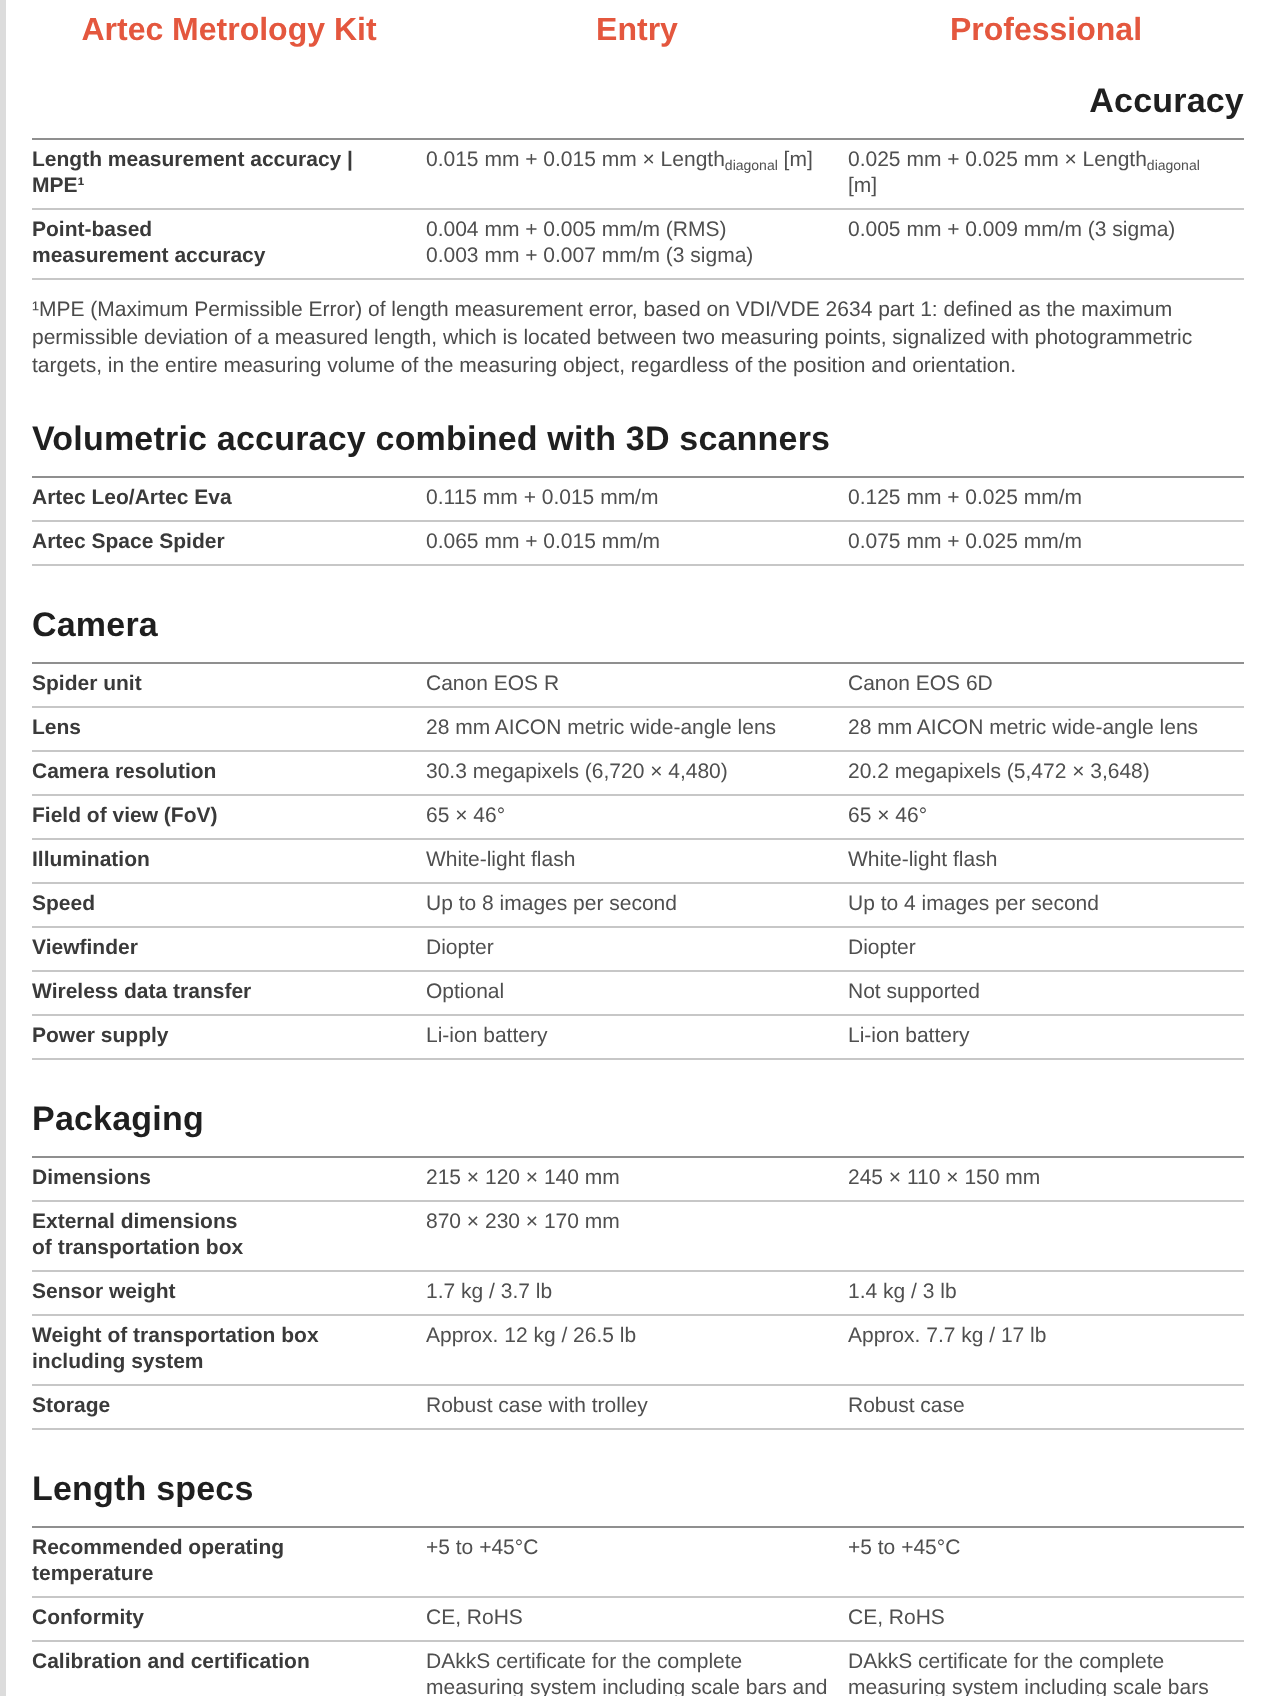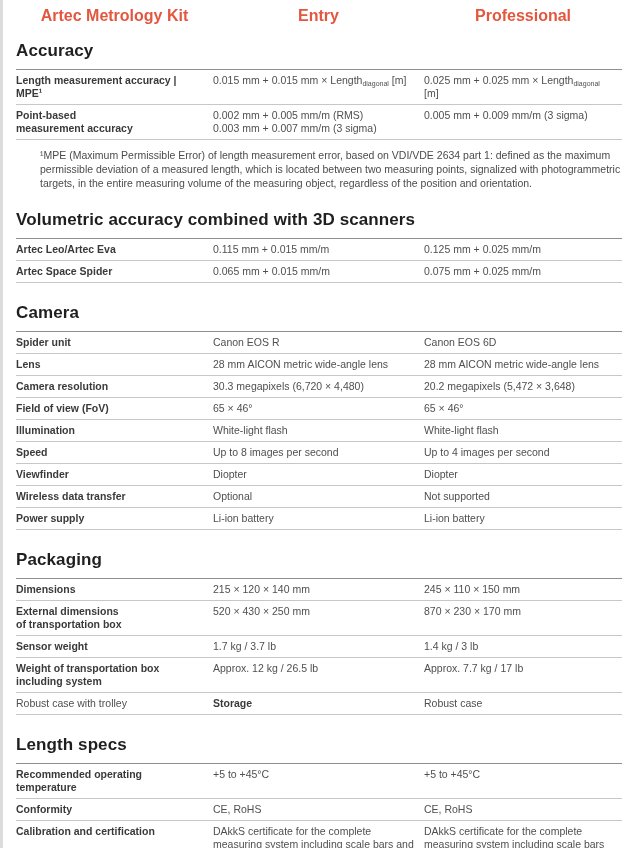--- a/index.html
+++ b/index.html
@@ -28,21 +28,21 @@
 
   
   h2 {
     font-size: 17px;
     line-height: 20px;
     font-weight: bold;
     color: #1f1f1f;
     margin: 20px 0 8px 0;
     letter-spacing: 0.1px;
   }
-  h2.first { margin-top: 16px; }
+  h2.first { margin-top: 16px; text-align: right; }
 
   
   .spec-table { border-top: 1px solid #8f8f8f; }
   .row {
     display: grid;
     grid-template-columns: 197px 211px 1fr;
     border-bottom: 1px solid #c7c7c7;
   }
   .cell {
     font-size: 10.5px;
@@ -62,21 +62,20 @@
   }
   .para { margin: 0 0 9px 0; }
   .para:last-child { margin-bottom: 0; }
 
   
   .footnote {
     margin-top: 8px;
     font-size: 10.5px;
     line-height: 14px;
     color: #4b4b4b;
-    margin-left: 24px;
   }
 </style>
 </head>
 <body>
 
 <div class="page">
 
   <div class="kit-header">
     <div class="brand">Artec Metrology Kit</div>
     <div class="brand">Entry</div>
@@ -88,21 +87,21 @@
     <div class="spec-table">
       <div class="row">
         <div class="cell label">Length measurement accuracy | MPE¹</div>
         <div class="cell value"><span>0.015 mm + 0.015 mm × Length</span><sub class="subscript">diagonal</sub><span> [m]</span></div>
         <div class="cell value"><span>0.025 mm + 0.025 mm × Length</span><sub class="subscript">diagonal</sub><span> [m]</span></div>
       </div>
       <div class="row">
         <div class="cell label">Point-based
 measurement accuracy</div>
         <div class="cell value">
-          <div>0.002 mm + 0.005 mm/m (RMS)</div>
+          <div>0.004 mm + 0.005 mm/m (RMS)</div>
           <div>0.003 mm + 0.007 mm/m (3 sigma)</div>
         </div>
         <div class="cell value">
           <div>0.005 mm + 0.009 mm/m (3 sigma)</div>
         </div>
       </div>
     </div>
     <p class="footnote">¹MPE (Maximum Permissible Error) of length measurement error, based on VDI/VDE 2634 part 1: defined as the maximum permissible deviation of a measured length, which is located between two measuring points, signalized with photogrammetric targets, in the entire measuring volume of the measuring object, regardless of the position and orientation.</p>
   </section>
 
@@ -177,37 +176,36 @@
     <h2>Packaging</h2>
     <div class="spec-table">
       <div class="row">
         <div class="cell label">Dimensions</div>
         <div class="cell value">215 × 120 × 140 mm</div>
         <div class="cell value">245 × 110 × 150 mm</div>
       </div>
       <div class="row">
         <div class="cell label">External dimensions
 of transportation box</div>
-        <div class="cell value">520 × 430 × 250 mm</div>
         <div class="cell value">870 × 230 × 170 mm</div>
       </div>
       <div class="row">
         <div class="cell label">Sensor weight</div>
         <div class="cell value">1.7 kg / 3.7 lb</div>
         <div class="cell value">1.4 kg / 3 lb</div>
       </div>
       <div class="row">
         <div class="cell label">Weight of transportation box
 including system</div>
         <div class="cell value">Approx. 12 kg / 26.5 lb</div>
         <div class="cell value">Approx. 7.7 kg / 17 lb</div>
       </div>
       <div class="row">
+        <div class="cell label">Storage</div>
         <div class="cell value">Robust case with trolley</div>
-        <div class="cell label">Storage</div>
         <div class="cell value">Robust case</div>
       </div>
     </div>
   </section>
 
   <section>
     <h2>Length specs</h2>
     <div class="spec-table">
       <div class="row">
         <div class="cell label">Recommended operating temperature</div>

